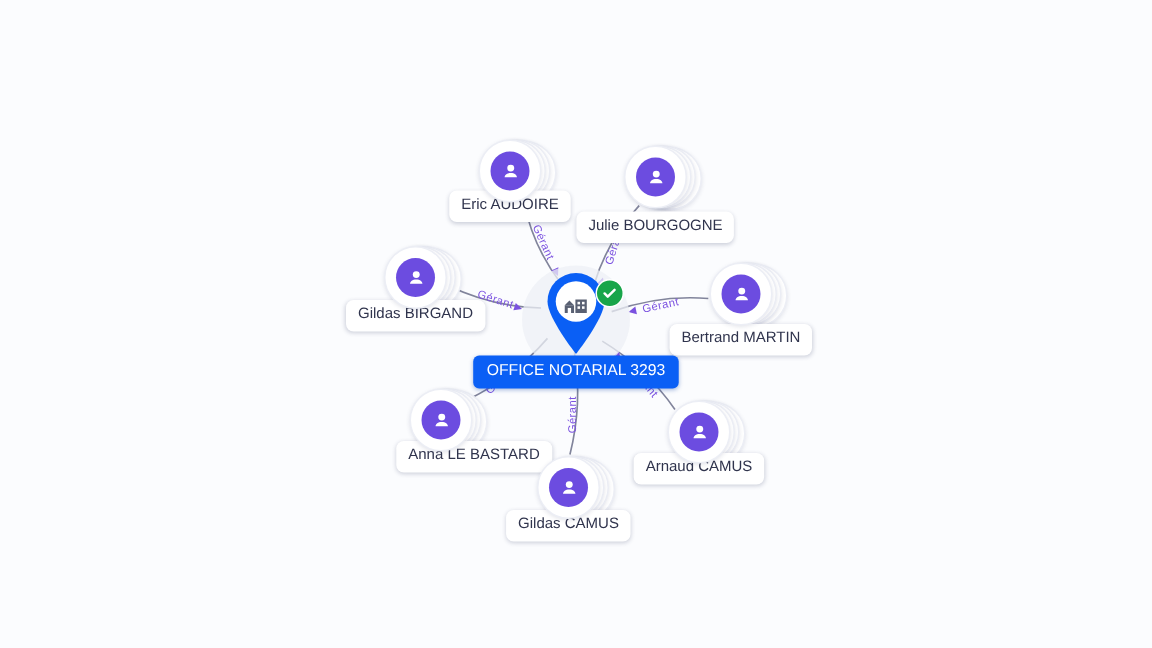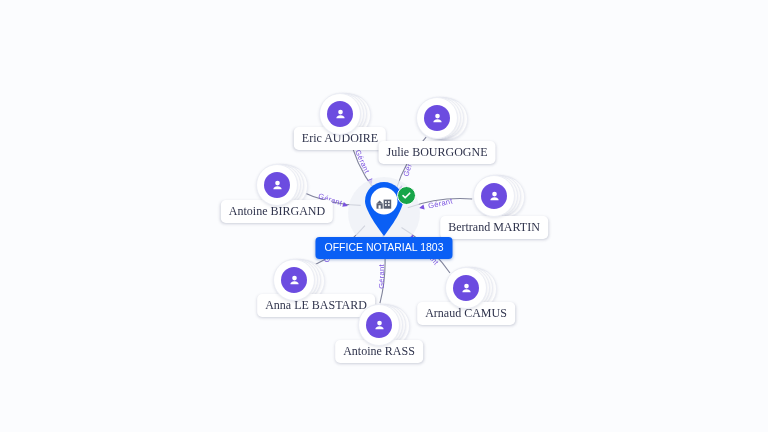--- a/index.html
+++ b/index.html
@@ -84,28 +84,27 @@
     justify-content: center;
   }
   .avatar-disc svg { display: block; }
 
   
   .chip {
     position: absolute;
     transform: translate(-50%, 0);
     background: #ffffff;
     color: #30344d;
-    font-size: 12px;
+    font-size: 10px;
     line-height: 1;
     padding: 5px 8px 6px;
     border-radius: 5px;
     white-space: nowrap;
     box-shadow: 0 1px 3px rgba(40,50,90,.22);
     user-select: none;
-    font-family: Liberation Serif, serif;
   }
 
   
   #company {
     position: absolute;
     left: 384px; top: 211px;
     width: 0; height: 0;
   }
   .halo {
     position: absolute;
@@ -223,21 +222,21 @@
           <i class="c0">
             <span class="avatar-disc" style="background: rgb(108, 76, 224);">
               <svg viewBox="0 0 24 24" width="15" height="15" fill="#ffffff">
                 <circle cx="12" cy="8.1" r="3.7"></circle>
                 <path d="M12 13.2 c-4.1 0 -6.6 2.3 -6.6 4.6 h13.2 c0 -2.3 -2.5 -4.6 -6.6 -4.6 z"></path>
               </svg>
             </span>
           </i>
         </div>
       </div>
-      <div class="chip" style="left: 277px; top: 200px;">Antoine BIRGAND</div>
+      <div class="chip" style="left: 277px; top: 200px;">Gildas BIRGAND</div>
       <div class="person" style="left: 494px; top: 196px;">
         <div class="stack">
           <i class="c3"></i>
           <i class="c2"></i>
           <i class="c1"></i>
           <i class="c0">
             <span class="avatar-disc" style="background: rgb(108, 76, 224);">
               <svg viewBox="0 0 24 24" width="15" height="15" fill="#ffffff">
                 <circle cx="12" cy="8.1" r="3.7"></circle>
                 <path d="M12 13.2 c-4.1 0 -6.6 2.3 -6.6 4.6 h13.2 c0 -2.3 -2.5 -4.6 -6.6 -4.6 z"></path>
@@ -287,21 +286,21 @@
           <i class="c0">
             <span class="avatar-disc" style="background: rgb(108, 76, 224);">
               <svg viewBox="0 0 24 24" width="15" height="15" fill="#ffffff">
                 <circle cx="12" cy="8.1" r="3.7"></circle>
                 <path d="M12 13.2 c-4.1 0 -6.6 2.3 -6.6 4.6 h13.2 c0 -2.3 -2.5 -4.6 -6.6 -4.6 z"></path>
               </svg>
             </span>
           </i>
         </div>
       </div>
-      <div class="chip" style="left: 379px; top: 340px;">Antoine RASS</div>
+      <div class="chip" style="left: 379px; top: 340px;">Gildas CAMUS</div>
     </div>
 
   <div id="company">
     <div class="halo"></div>
     <div class="pin">
       <svg viewBox="0 0 44 56" width="44" height="56">
         <path d="M22 55 C22 55 3 31 3 20 A19 19 0 0 1 41 20 C41 31 22 55 22 55 Z" fill="#0a5ff5"></path>
         <circle cx="22" cy="20" r="13.5" fill="#ffffff"></circle>
         <g fill="#5a6173">
           <path d="M14.5 22.5 h6.2 v5.2 h-6.2 z"></path>
@@ -315,16 +314,16 @@
           <rect x="26.0" y="23.2" width="1.7" height="1.7"></rect>
           <rect x="16.5" y="24.3" width="2.2" height="3.4"></rect>
         </g>
       </svg>
     </div>
     <div class="verif">
       <svg viewBox="0 0 14 14" width="11" height="11">
         <path d="M2.6 7.2 L5.3 9.9 L11.1 4.1" fill="none" stroke="#ffffff" stroke-width="2.1" stroke-linecap="round" stroke-linejoin="round"></path>
       </svg>
     </div>
-    <div id="company-chip">OFFICE NOTARIAL 1803</div>
+    <div id="company-chip">OFFICE NOTARIAL 3293</div>
   </div>
 
 </div>
 
 </body></html>

